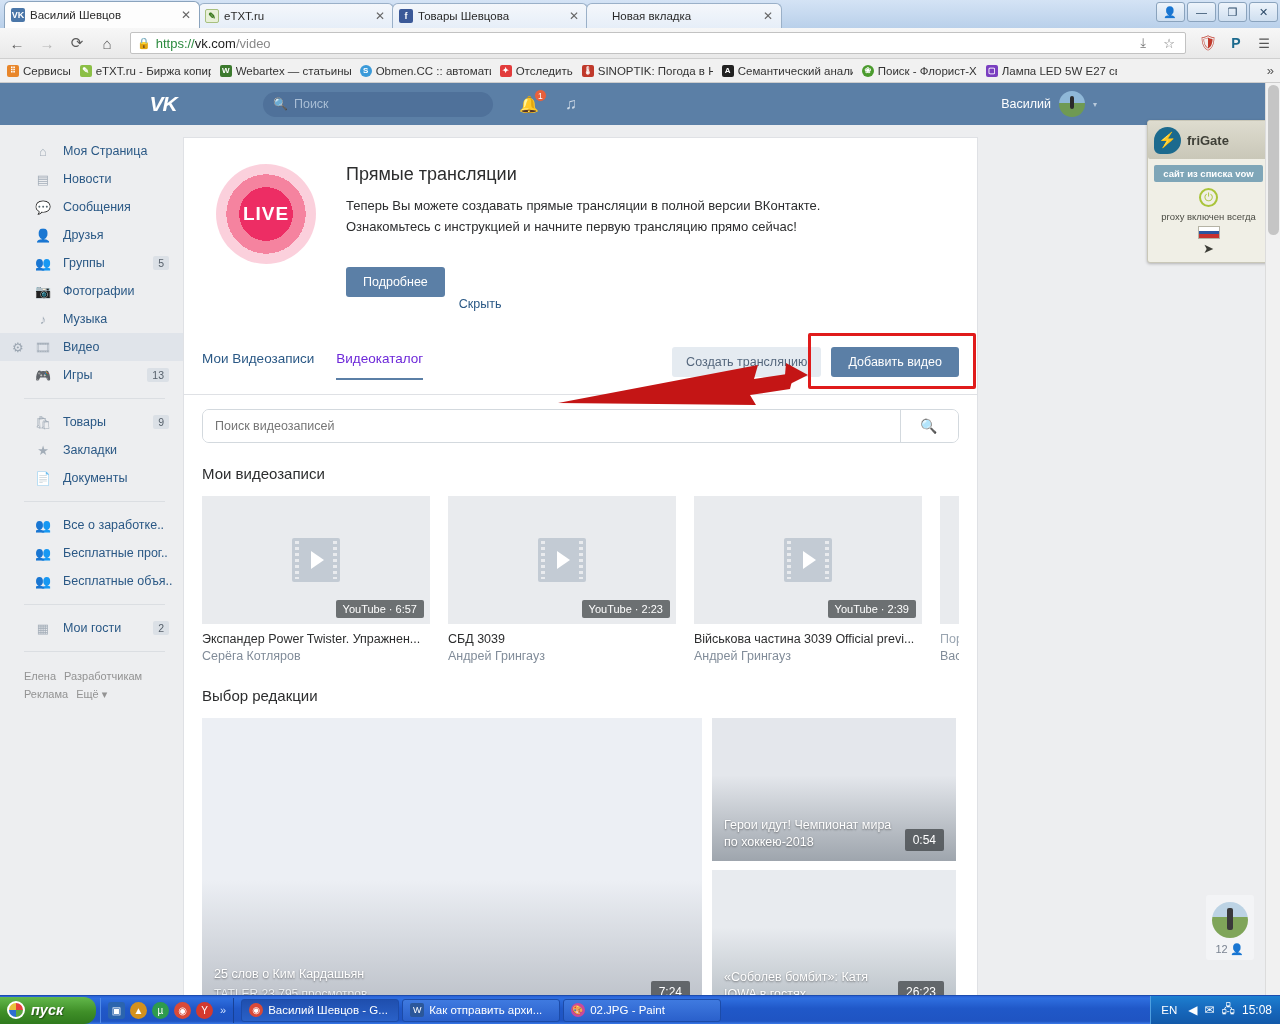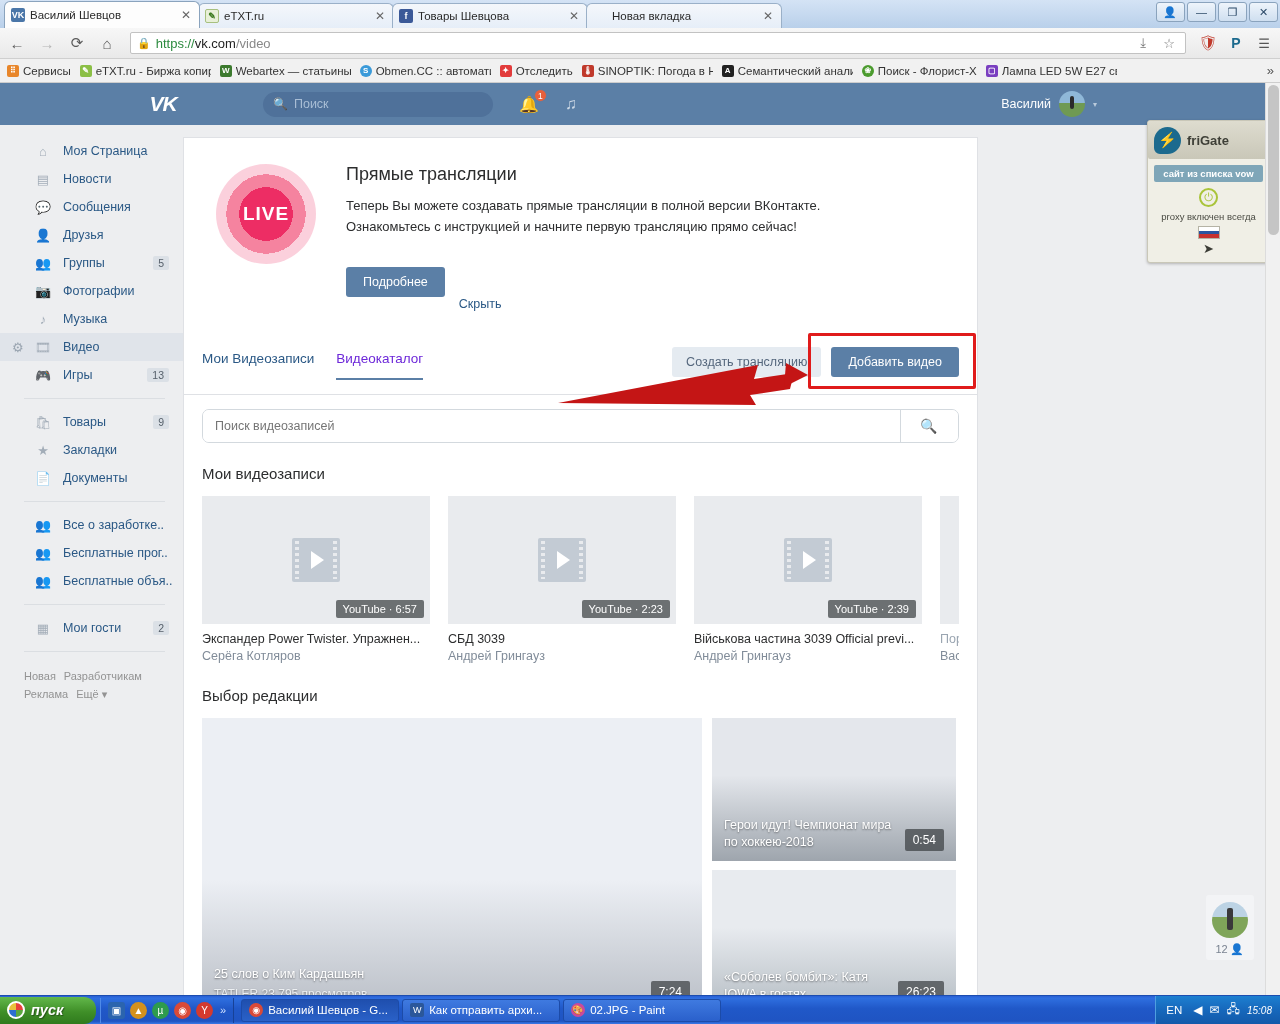--- a/index.html
+++ b/index.html
@@ -475,21 +475,21 @@
   .tray {
     margin-left: auto; height: 29px;
     display: flex; align-items: center; gap: 7px;
     padding: 0 8px 0 10px;
     background: linear-gradient(#1d7fd0, #1769bd 45%, #1258a8);
     border-left: 1px solid #4f9fe0;
     color: #fff; font-size: 11.5px;
   }
   .tray-lang { margin-right: 4px; }
   .tray-ico { font-size: 12px; }
-  .tray-clock { font-size: 10px; font-style: italic; }
+  .tray-clock { font-size: 12px; }
 </style>
 </head>
 <body>
 
 <div class="browser">
 
   <div class="tabstrip">
     <div class="tab active">
       <span class="tab-fav fav-vk">VK</span>
       <span class="tab-title">Василий Шевцов</span>
@@ -676,21 +676,21 @@
 
         <div class="side-item">
             <span class="side-ico">▦</span>
             <span class="side-label">Мои гости</span>
             <span class="side-count">2</span>
           </div>
 
         <div class="side-sep"></div>
 
         <div class="side-foot">
-          <a>Новая</a><a>Разработчикам</a><br>
+          <a>Елена</a><a>Разработчикам</a><br>
           <a>Реклама</a><a>Ещё ▾</a>
         </div>
       </div>
 
       <div class="vk-main">
 
         <div class="banner">
           <div class="live-circle">LIVE</div>
           <div>
             <div class="banner-title">Прямые трансляции</div>

